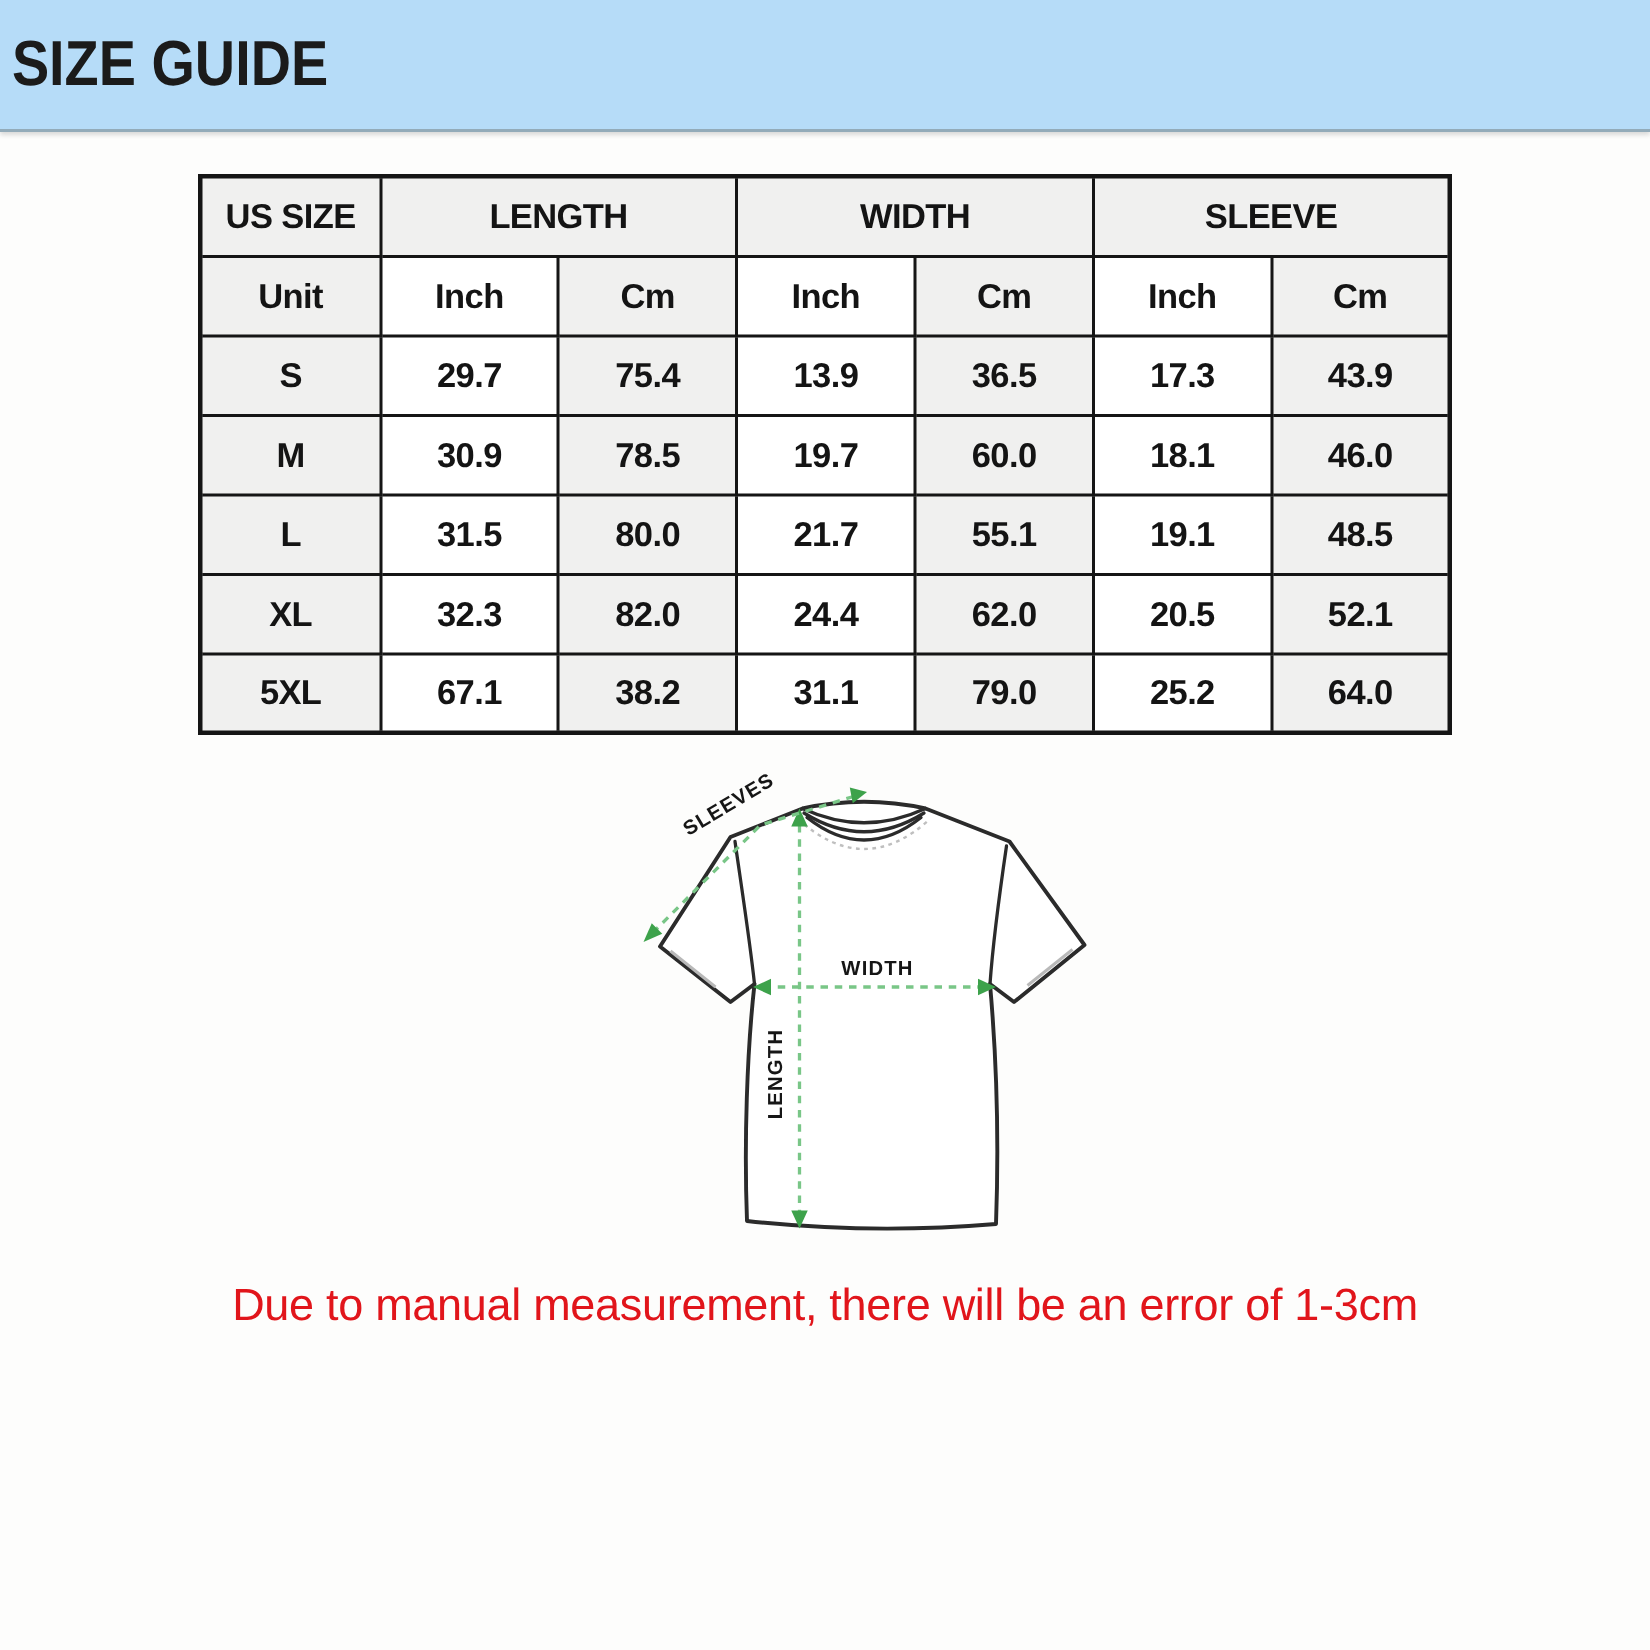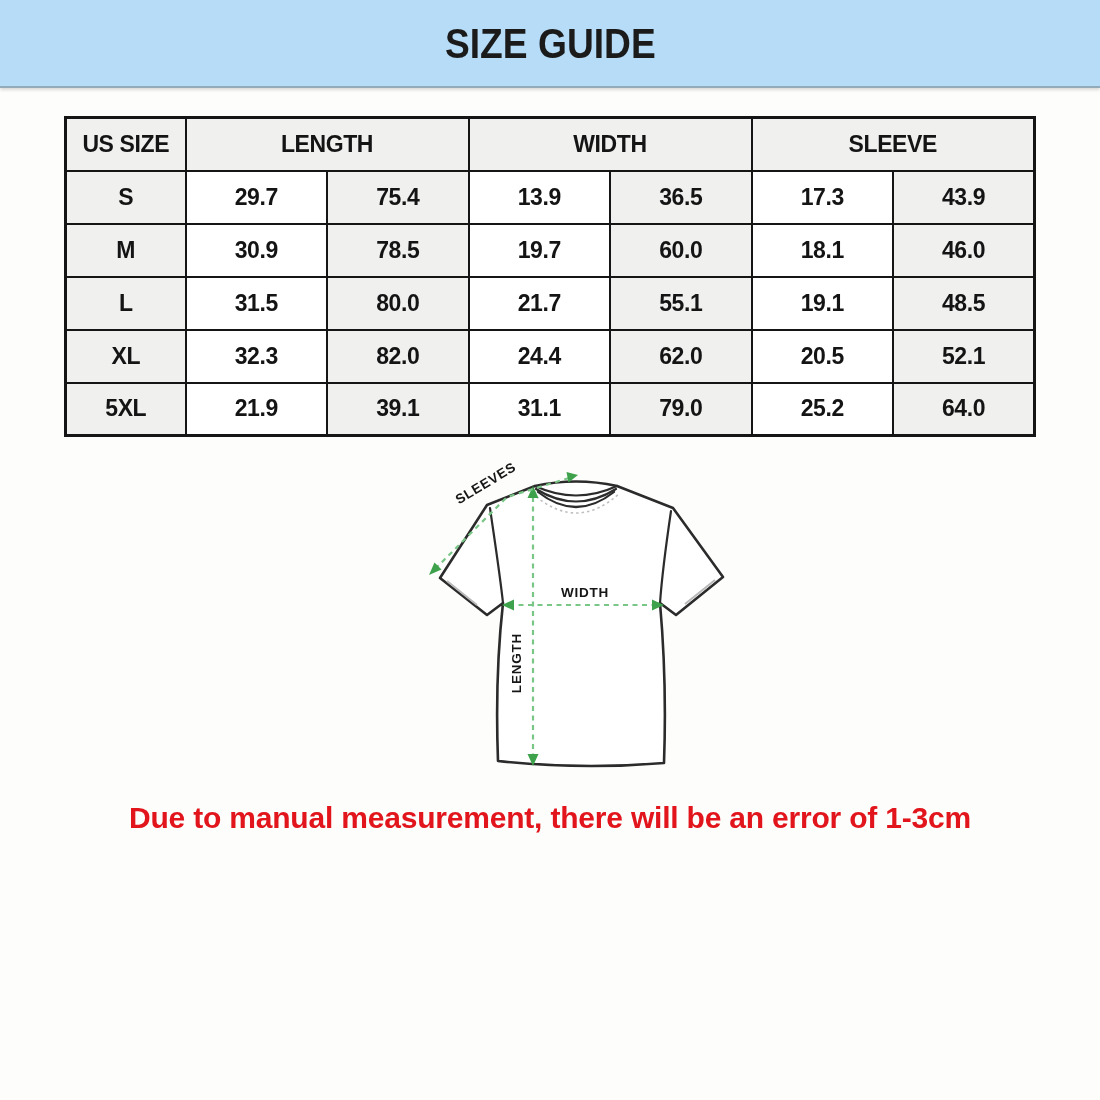--- a/index.html
+++ b/index.html
@@ -16,33 +16,33 @@
     width:1100px;height:1100px;overflow:hidden;
     background:#fdfdfc;
     font-family:"Liberation Sans", sans-serif;
   }
   
   .titlebar{
     height:88px;
     background:var(--accent-blue);
     border-bottom:2px solid #93abb9;
     box-shadow:0 2px 3px rgba(0,0,0,.14);
-    display:flex;align-items:center;justify-content:center;
+    display:flex;align-items:center;justify-content:flex-start;
   }
   .titlebar h1{
     margin:0;
     font-size:40px;
     font-weight:bold;
     color:#1b1b1b;
     letter-spacing:0px;
     transform:scale(.93,1.06);
     display:inline-block;
   }
   
-  .table-wrap{width:972px;margin:28px auto 0;}
+  .table-wrap{width:836px;margin:28px auto 0;}
   table{
     width:100%;
     border-collapse:collapse;
     table-layout:fixed;
     border:3px solid var(--line);
   }
   th,td{
     border:2px solid var(--line);
     height:53px;
     text-align:center;
@@ -65,21 +65,21 @@
   .cuffline{fill:none;stroke:#b9b9b9;stroke-width:2;}
   .mline{fill:none;stroke:var(--arrow-green);stroke-width:2.2;stroke-dasharray:5 4.5;}
   .mhead{fill:var(--arrow-head);stroke:none;}
   .mlabel{fill:#161616;font-family:"Liberation Sans",sans-serif;font-weight:bold;font-size:13.5px;letter-spacing:.8px;}
   
   .note{
     margin-top:14px;
     text-align:center;
     color:var(--note-red);
     font-size:30px;
-    font-weight:bold;
+    font-weight:normal;
     letter-spacing:-0.2px;
   }
 </style>
 </head>
 <body>
 
 <header class="titlebar">
   <h1>SIZE GUIDE</h1>
 </header>
 
@@ -93,20 +93,29 @@
         <col>
         <col>
         <col>
     </colgroup>
     <thead id="thead">
         <tr>
           <th colspan="1" class="shaded">US SIZE</th>
           <th colspan="2" class="shaded">LENGTH</th>
           <th colspan="2" class="shaded">WIDTH</th>
           <th colspan="2" class="shaded">SLEEVE</th>
+        </tr>
+        <tr>
+          <th class="shaded">Unit</th>
+          <th>Inch</th>
+          <th class="shaded">Cm</th>
+          <th>Inch</th>
+          <th class="shaded">Cm</th>
+          <th>Inch</th>
+          <th class="shaded">Cm</th>
         </tr>
       </thead>
     <tbody id="tbody">
         <tr>
           <th class="shaded">S</th>
           <td>29.7</td>
           <td class="shaded">75.4</td>
           <td>13.9</td>
           <td class="shaded">36.5</td>
           <td>17.3</td>
@@ -134,22 +143,22 @@
           <th class="shaded">XL</th>
           <td>32.3</td>
           <td class="shaded">82.0</td>
           <td>24.4</td>
           <td class="shaded">62.0</td>
           <td>20.5</td>
           <td class="shaded">52.1</td>
         </tr>
         <tr>
           <th class="shaded">5XL</th>
-          <td>21.9</td>
-          <td class="shaded">39.1</td>
+          <td>67.1</td>
+          <td class="shaded">38.2</td>
           <td>31.1</td>
           <td class="shaded">79.0</td>
           <td>25.2</td>
           <td class="shaded">64.0</td>
         </tr>
       </tbody>
   </table>
 </div>
 
 <div class="shirt-area">

